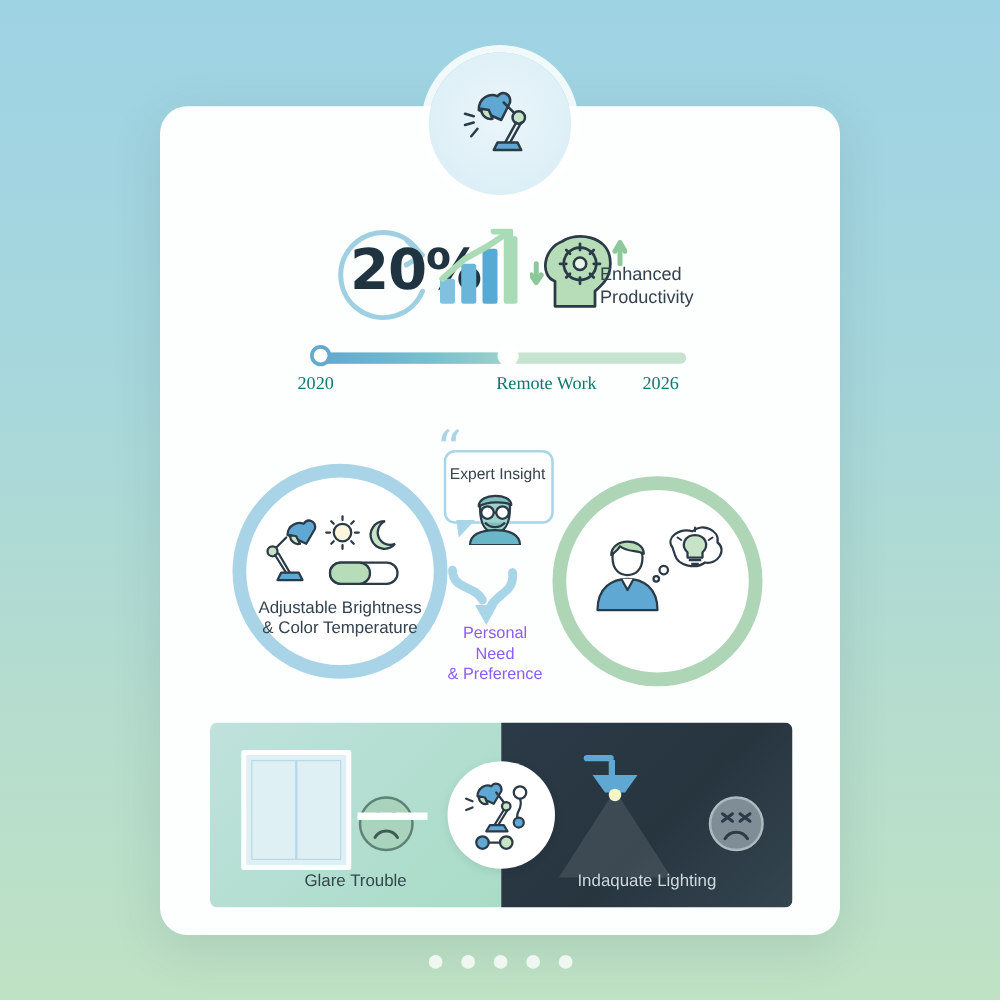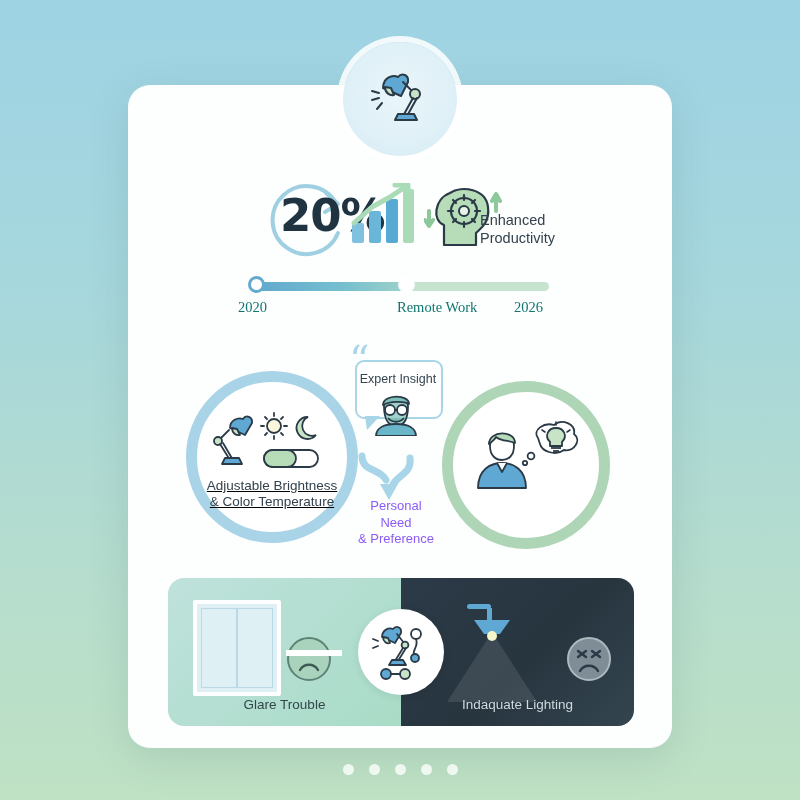--- a/index.html
+++ b/index.html
@@ -63,21 +63,21 @@
   .tick.l{left:110px;}
   .tick.c{left:225px;margin-left:44px;}
   .tick.r{left:386px;}
 
   
   .mid{position:absolute;left:128px;top:355px;width:544px;height:210px;}
   .ring{
     position:absolute;border-radius:50%;background:#ffffff;box-sizing:border-box;
     display:flex;flex-direction:column;align-items:center;justify-content:flex-end;
   }
-  .ring.left{left:58px;top:16px;width:172px;height:172px;border:11px solid #a9d4e8;text-decoration:underline;}
+  .ring.left{left:58px;top:16px;width:172px;height:172px;border:11px solid #a9d4e8;}
   .ring.right{left:314px;top:26px;width:168px;height:168px;border:11px solid #aed5b6;}
   .ring-label{
     font-size:13.5px;line-height:16px;text-align:center;color:#33424e;
     padding-bottom:22px;
   }
   .ring.right .ring-label{padding-bottom:30px;}
   .ring-art{position:absolute;top:26px;left:0;right:0;display:flex;justify-content:center;}
   .ring.right .ring-art{top:28px;}
 
   
@@ -102,21 +102,21 @@
   
   .flow-arrow{position:absolute;left:358px;top:450px;width:68px;height:56px;}
   .flow-label{
     position:absolute;left:336px;top:498px;width:120px;text-align:center;
     font-size:13px;line-height:16.5px;color:#8b5cf6;
   }
 
   
   .panel{
     position:absolute;left:168px;top:578px;width:466px;height:148px;
-    border-radius:16px;overflow:hidden;display:flex;
+    border-radius:6px;overflow:hidden;display:flex;
   }
   .panel-left{
     position:relative;width:50%;height:100%;
     background:linear-gradient(135deg,#bfe2dc 0%,#b2ded0 55%,#a9dcc7 100%);
   }
   .panel-right{
     position:relative;width:50%;height:100%;
     background:linear-gradient(135deg,#2b3a47 0%,#27353f 55%,#34454f 100%);
   }
   .panel-cap{

